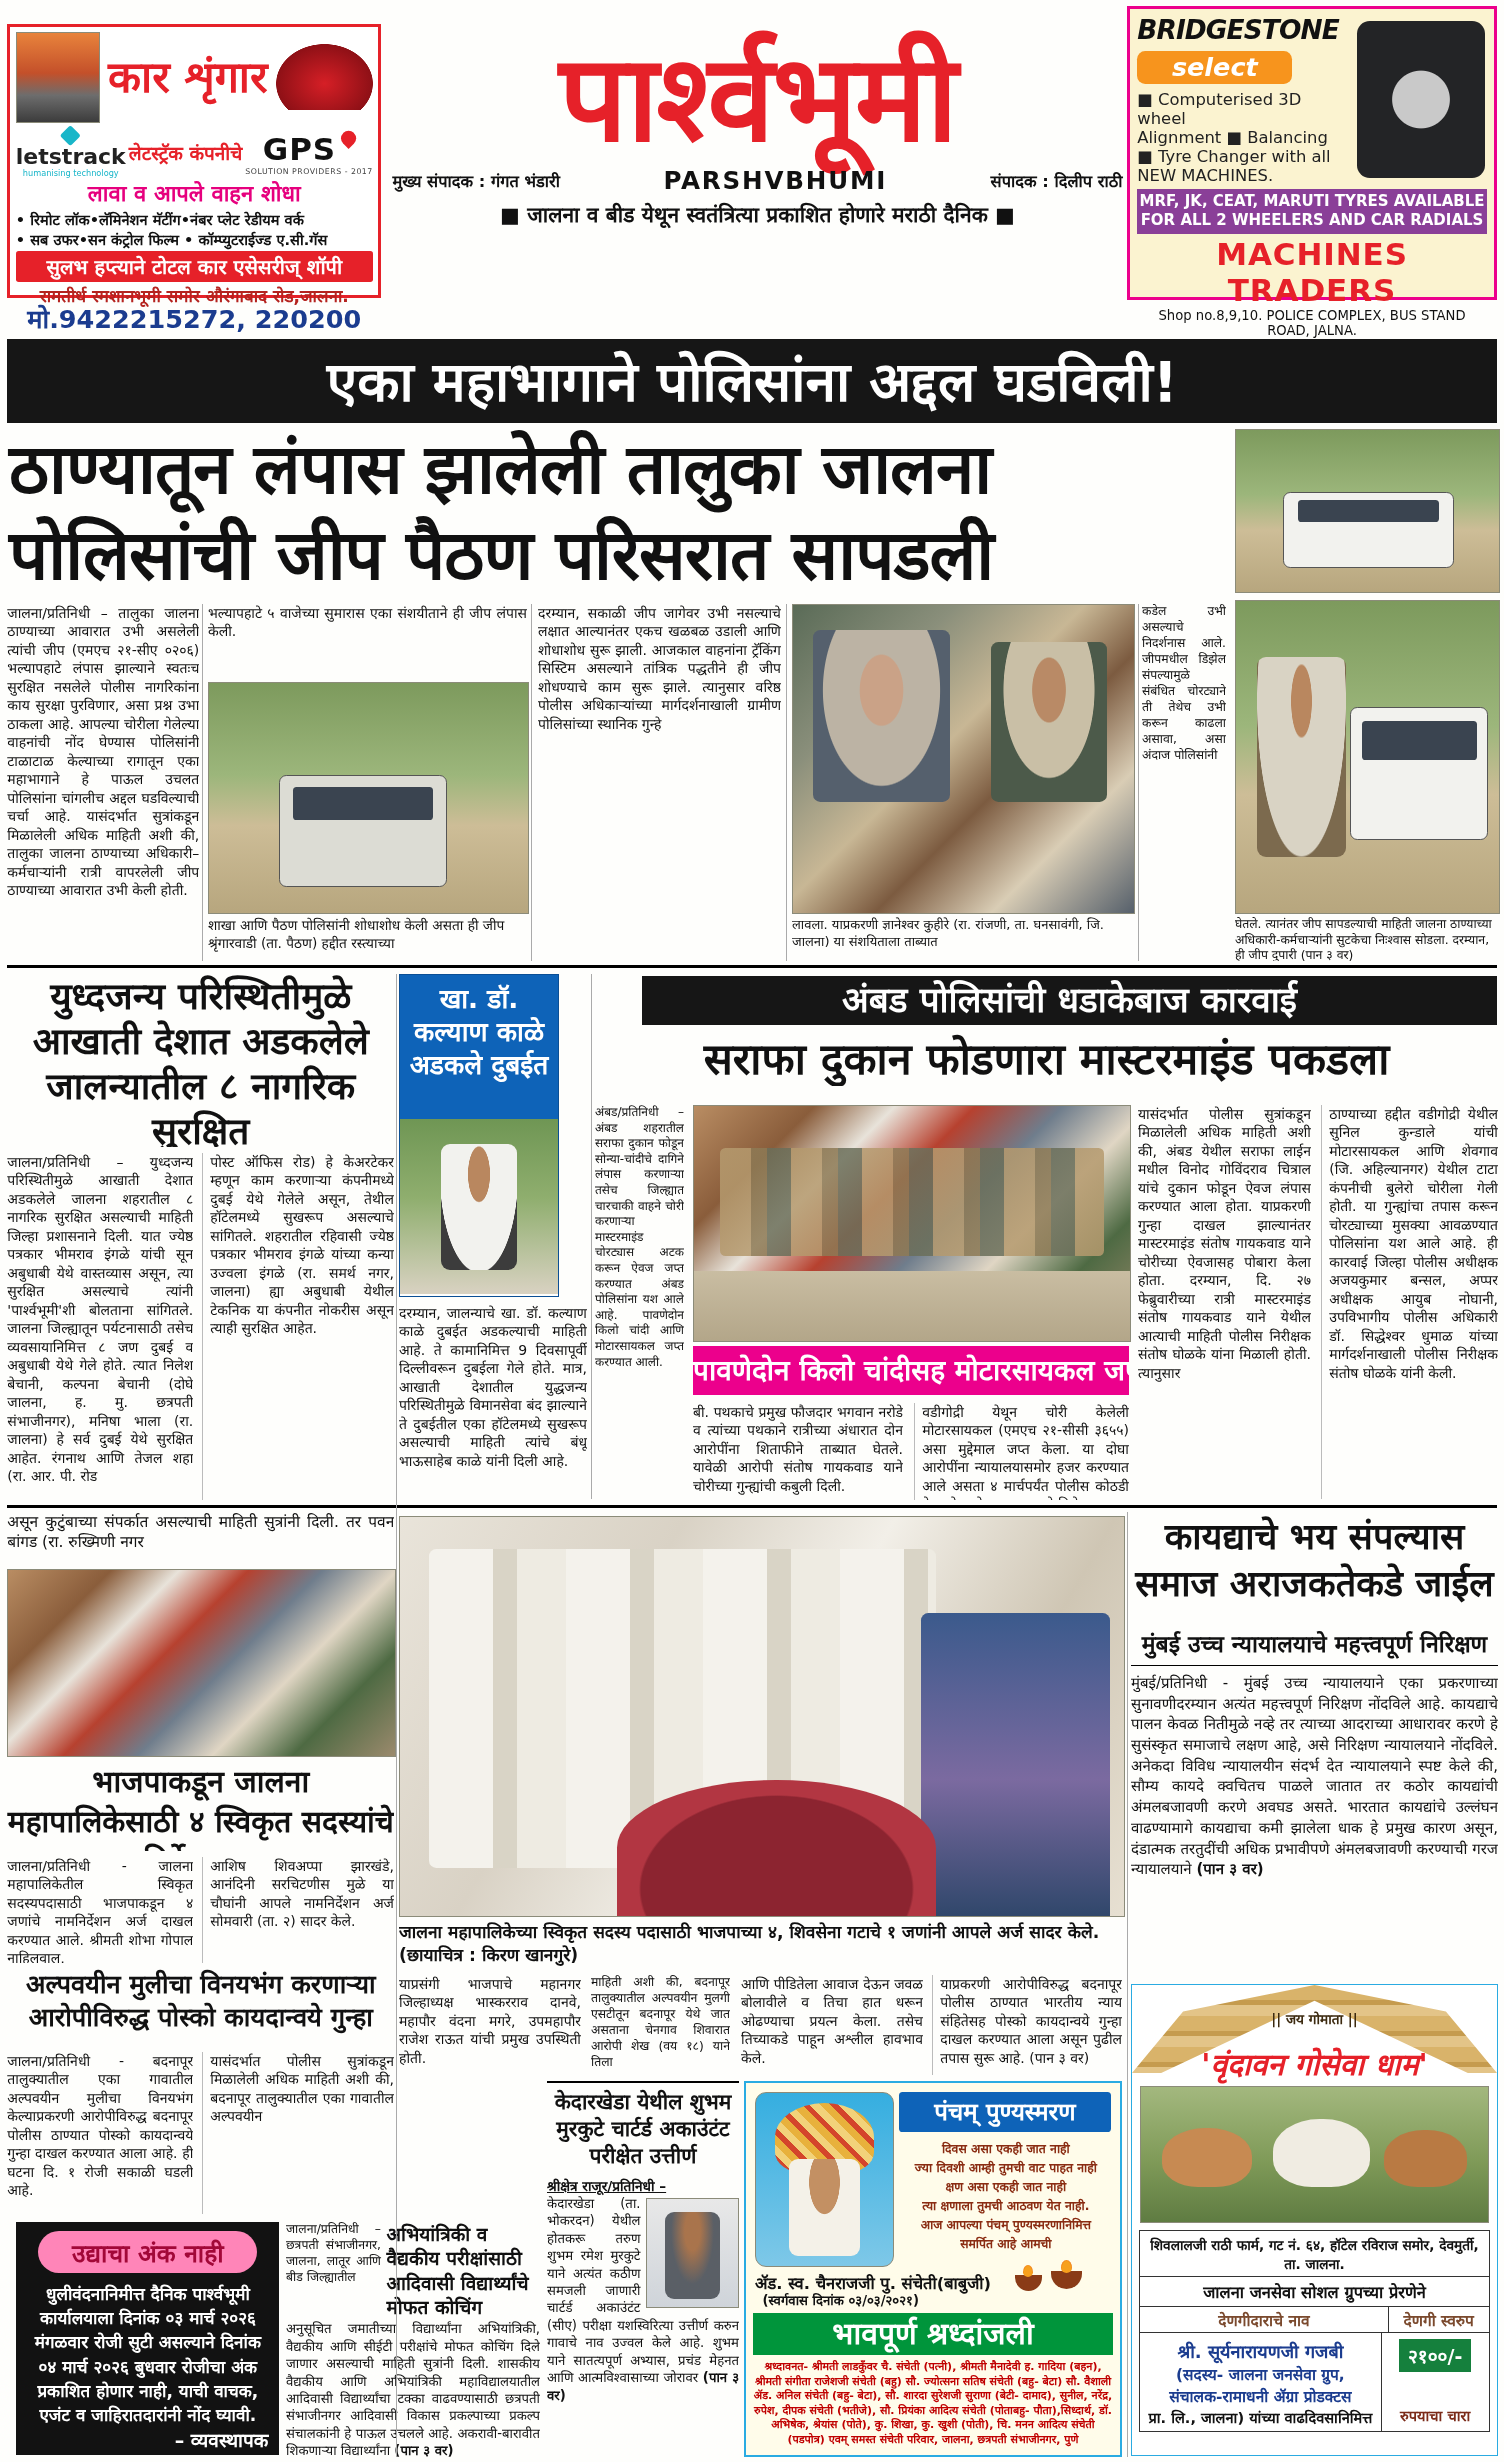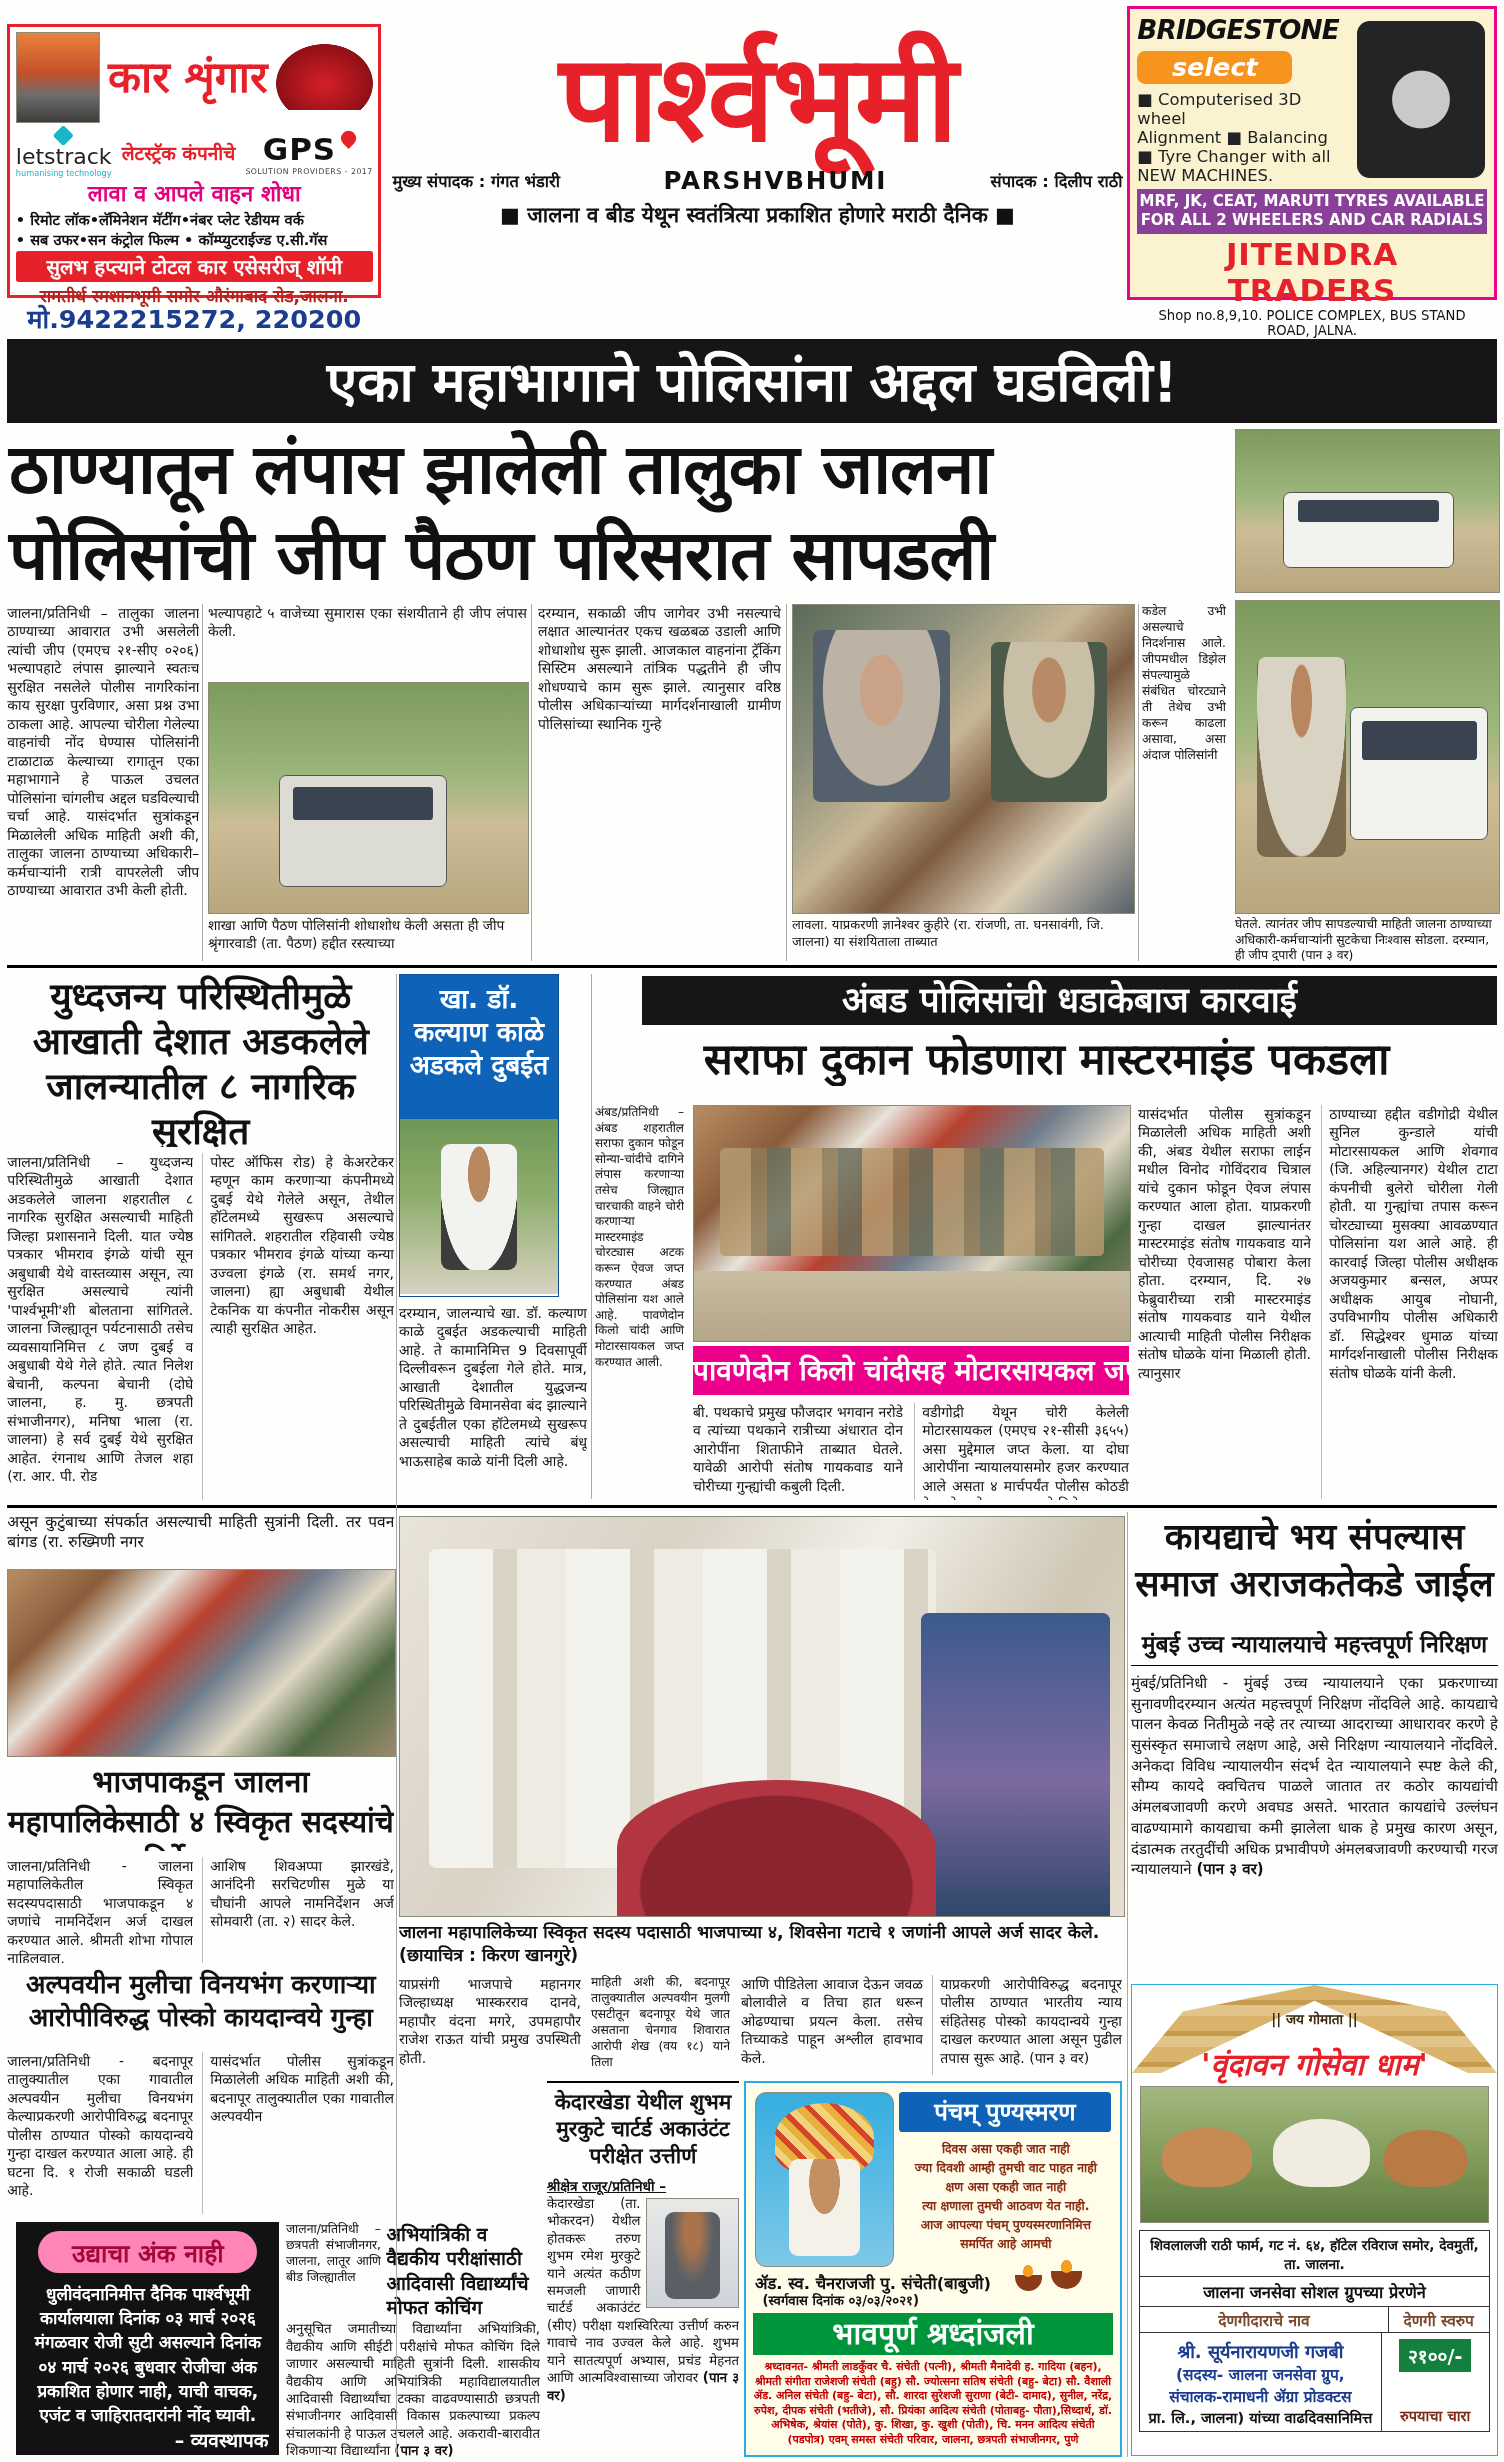--- a/index.html
+++ b/index.html
@@ -31,21 +31,21 @@
 
   <div class="abs" style="left:7.3px;top:24px;width:374px;height:274px;border:3.6px solid #e62129;background:#fff;box-sizing:border-box;padding:2.7px 5.5px;">
     <div style="display:flex;align-items:center;height:95px;">
       <div class="photo" style="position:relative;width:82px;height:89px;background:linear-gradient(180deg,#e8833c 0%,#c4502a 45%,#6d6d6d 70%,#3c3c3c 100%);flex:0 0 auto;"></div>
       <div style="flex:1;text-align:center;color:#e62129;font-size:43px;font-weight:900;line-height:1;">कार शृंगार</div>
       <div class="photo" style="position:relative;width:97px;height:66px;background:radial-gradient(ellipse at 50% 60%,#d61f26 0%,#8e1016 70%,#fff 71%);border:none;flex:0 0 auto;"></div>
     </div>
     <div style="display:flex;align-items:center;justify-content:space-between;height:57px;">
       <div style="text-align:center;">
         <span style="display:inline-block;width:14.6px;height:14.6px;background:#19b6c9;transform:rotate(45deg);border-radius:2.7px;"></span>
-        <div style="font-size:22px;font-weight:400;color:#222;line-height:1;">letstrack</div>
+        <div style="font-size:22px;font-weight:700;color:#222;line-height:1;">letstrack</div>
         <div style="font-size:8.2px;color:#19b6c9;">humanising technology</div>
       </div>
       <div style="color:#e62129;font-weight:bold;font-size:19px;">लेटस्ट्रॅक कंपनीचे</div>
       <div style="text-align:center;">
         <div>
           <span style="font-size:31px;font-weight:900;color:#111;letter-spacing:0.9px;">GPS</span>
           <span style="display:inline-block;width:14.6px;height:14.6px;background:#e62129;border-radius:50% 50% 50% 0;transform:rotate(-45deg);vertical-align:top;"></span>
         </div>
         <div style="font-size:7.8px;color:#444;letter-spacing:0.5px;">SOLUTION PROVIDERS - 2017</div>
       </div>
@@ -75,21 +75,21 @@
       <div style="width:155px;background:#f7941d;color:#fff;font-style:italic;font-weight:900;font-size:25.5px;text-align:center;border-radius:8.2px;margin:5.5px 0;padding:1.8px 0;">select</div>
       <div style="font-size:16.4px;color:#222;">■ Computerised 3D wheel</div>
       <div style="font-size:16.4px;color:#222;">Alignment ■ Balancing</div>
       <div style="font-size:16.4px;color:#222;">■ Tyre Changer with all</div>
       <div style="font-size:16.4px;color:#222;">NEW MACHINES.</div>
     </div>
     <div style="background:#8a3f98;color:#fff;text-align:center;font-weight:bold;font-size:15px;line-height:1.3;margin-top:4.6px;padding:2.7px 0;">
       <div>MRF, JK, CEAT, MARUTI TYRES AVAILABLE</div>
       <div>FOR ALL 2 WHEELERS AND CAR RADIALS</div>
     </div>
-    <div class="ctr" style="color:#e62129;font-weight:900;font-size:31px;letter-spacing:0.9px;margin-top:2.7px;">JITENDRA TRADERS</div>
+    <div class="ctr" style="color:#e62129;font-weight:900;font-size:31px;letter-spacing:0.9px;margin-top:2.7px;">MACHINES TRADERS</div>
     <div class="ctr" style="font-size:13.2px;color:#111;">Shop no.8,9,10. POLICE COMPLEX, BUS STAND ROAD, JALNA.</div>
   </div>
 
 
   <div class="abs" style="left:7.3px;top:339px;width:1490px;height:84px;background:#161616;color:#fff;font-size:55px;font-weight:800;text-align:center;line-height:86px;box-sizing:border-box;">एका महाभागाने पोलिसांना अद्दल घडविली!</div>
 
   <div class="abs" style="left:9px;top:432px;width:1218px;font-size:69px;font-weight:900;letter-spacing:-0.9px;line-height:1.1;white-space:nowrap;">ठाण्यातून लंपास झालेली तालुका जालना</div>
   <div class="abs" style="left:9px;top:518px;width:1218px;font-size:69px;font-weight:900;letter-spacing:-0.9px;line-height:1.1;white-space:nowrap;">पोलिसांची जीप पैठण परिसरात सापडली</div>
 
   <div class="photo ph-green" style="left:1235px;top:429px;width:263px;height:162px;">

